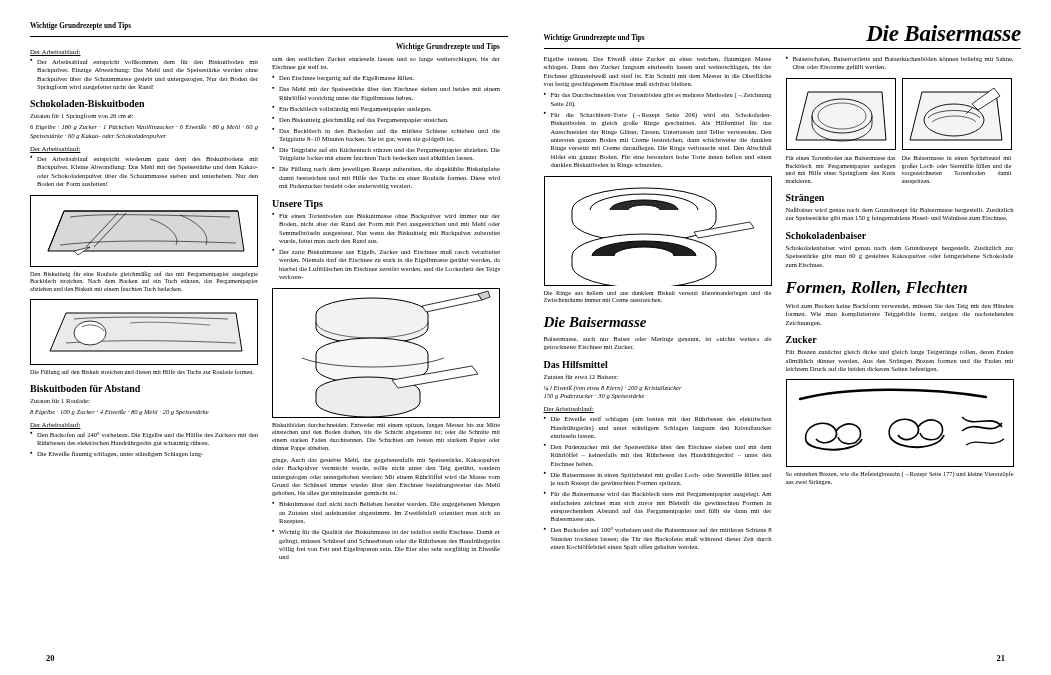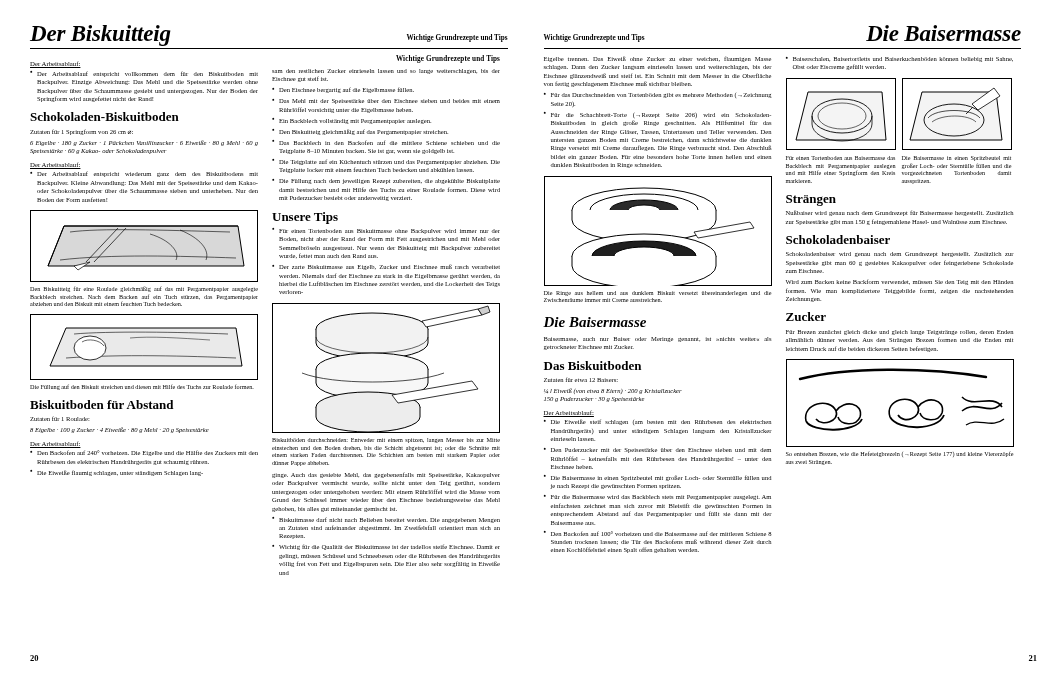--- a/index.html
+++ b/index.html
@@ -63,21 +63,21 @@
     gap:14px;
   }
   .col{
     width:228px;
     font-size:6.6px;
     line-height:1.28;
     text-align:justify;
   }
 
   h3.sub{
-    font-size:13px;
+    font-size:10px;
     font-weight:bold;
     margin:7px 0 3px 0;
     line-height:1.1;
   }
   h2.sec{
     font-family:"Liberation Serif", serif;
     font-style:italic;
     font-weight:bold;
     font-size:15px;
     margin:10px 0 4px 0;
@@ -116,33 +116,33 @@
     margin-top:6px;
     margin-bottom:1px;
   }
   .figure svg{display:block;}
 
   .folio{
     position:absolute;
     bottom:12px;
     font-size:8.5px;
     font-weight:bold;
+    margin-left:16px;
   }
   .folio.l{left:30px;}
-  .folio.r{right:14px;}
+  .folio.r{right:46px;}
 </style>
 </head>
 <body>
 
 <div class="page">
 
   <div class="sheet left">
 
     <div class="title-row">
-      <div class="chapter-title">Der Biskuitteig</div>
       <div class="head-note">Wichtige Grundrezepte und Tips</div>
     </div>
 
     <div class="cols">
 
       <div class="col">
         <div class="lbl">Der Arbeitsablauf:</div>
         <div class="bullet">Der Arbeitsablauf entspricht vollkommen dem für den Biskuitboden mit Backpulver. Einzige Abweichung: Das Mehl und die Speisestärke werden ohne Backpulver über die Schaummasse gesiebt und untergezogen. Nur der Boden der Springform wird ausgefettet nicht der Rand!</div>
 
         <h3 class="sub">Schokoladen-Biskuitboden</h3>
@@ -265,21 +265,21 @@
             <ellipse cx="100" cy="80" rx="30" ry="9" fill="#fff" stroke="#000"></ellipse>
             <path d="M28 80 L28 90 A72 22 0 0 0 172 90 L172 80" fill="#fff" stroke="#000"></path>
             <path d="M150 56 L206 46 L210 52 L154 62 Z" fill="#fff" stroke="#000" stroke-width=".8"></path>
           </svg>
         </div>
         <div class="caption">Die Ringe aus hellem und aus dunklem Biskuit versetzt übereinanderlegen und die Zwischenräume immer mit Creme ausstreichen.</div>
 
         <h2 class="sec">Die Baisermasse</h2>
         <p>Baisermasse, auch nur Baiser oder Meringe genannt, ist »nichts weiter« als getrockneter Eischnee mit Zucker.</p>
 
-        <h3 class="sub">Das Biskuitboden</h3>
+        <h3 class="sub">Das Hilfsmittel</h3>
         <p>Zutaten für etwa 12 Baisers:</p>
         <p class="ital" style="white-space:pre-line;">¼ l Eiweiß (von etwa 8 Eiern) · 200 g Kristallzucker
 150 g Puderzucker · 30 g Speisestärke</p>
 
         <div class="lbl">Der Arbeitsablauf:</div>
         <div class="bullet">Die Eiweiße steif schlagen (am besten mit den Rührbesen des elektrischen Handrührgeräts) und unter ständigem Schlagen langsam den Kristallzucker einrieseln lassen.</div>
         <div class="bullet">Den Puderzucker mit der Speisestärke über den Eischnee sieben und mit dem Rührlöffel – keinesfalls mit den Rührbesen des Handrührgeräts! – unter den Eischnee heben.</div>
         <div class="bullet">Die Baisermasse in einen Spritzbeutel mit großer Loch- oder Sterntülle füllen und je nach Rezept die gewünschten Formen spritzen.</div>
         <div class="bullet">Für die Baisermasse wird das Backblech stets mit Pergamentpapier ausgelegt. Am einfachsten zeichnet man sich zuvor mit Bleistift die gewünschten Formen in entsprechendem Abstand auf das Pergamentpapier und füllt sie dann mit der Baisermasse aus.</div>
         <div class="bullet">Den Backofen auf 100° vorheizen und die Baisermasse auf der mittleren Schiene 8 Stunden trocknen lassen; die Tür des Backofens muß während dieser Zeit durch einen Kochlöffelstiel einen Spalt offen gehalten werden.</div>
@@ -310,20 +310,21 @@
           <div class="caption" style="width:110px;">Für einen Tortenboden aus Baisermasse das Backblech mit Pergamentpapier auslegen und mit Hilfe einer Springform den Kreis markieren.</div>
           <div class="caption" style="width:110px;">Die Baisermasse in einen Spritzbeutel mit großer Loch- oder Sterntülle füllen und die vorgezeichneten Tortenboden damit ausspritzen.</div>
         </div>
 
         <h3 class="sub">Strängen</h3>
         <p>Nußbaiser wird genau nach dem Grundrezept für Baisermasse hergestellt. Zusätzlich zur Speisestärke gibt man 150 g feingemahlene Hasel- und Walnüsse zum Eischnee.</p>
 
         <h3 class="sub">Schokoladenbaiser</h3>
         <p>Schokoladenbaiser wird genau nach dem Grundrezept hergestellt. Zusätzlich zur Speisestärke gibt man 60 g gesiebtes Kakaopulver oder feingeriebene Schokolade zum Eischnee.</p>
 
+        <h2 class="sec big">Formen, Rollen, Flechten</h2>
         <p>Wird zum Backen keine Backform verwendet, müssen Sie den Teig mit den Händen formen. Wie man kompliziertere Teiggebilde formt, zeigen die nachstehenden Zeichnungen.</p>
 
         <h3 class="sub">Zucker</h3>
         <p>Für Brezen zunächst gleich dicke und gleich lange Teigstränge rollen, deren Enden allmählich dünner werden. Aus den Strängen Brezen formen und die Enden mit leichtem Druck auf die beiden dickeren Seiten befestigen.</p>
 
         <div class="figure">
           <svg width="228" height="88" viewBox="0 0 228 88">
             <rect x="0.5" y="0.5" width="227" height="87" fill="#fff" stroke="#000"></rect>
 
             <path d="M14 20 C60 8, 140 8, 200 18" fill="none" stroke="#000" stroke-width="2.4" stroke-linecap="round"></path>

